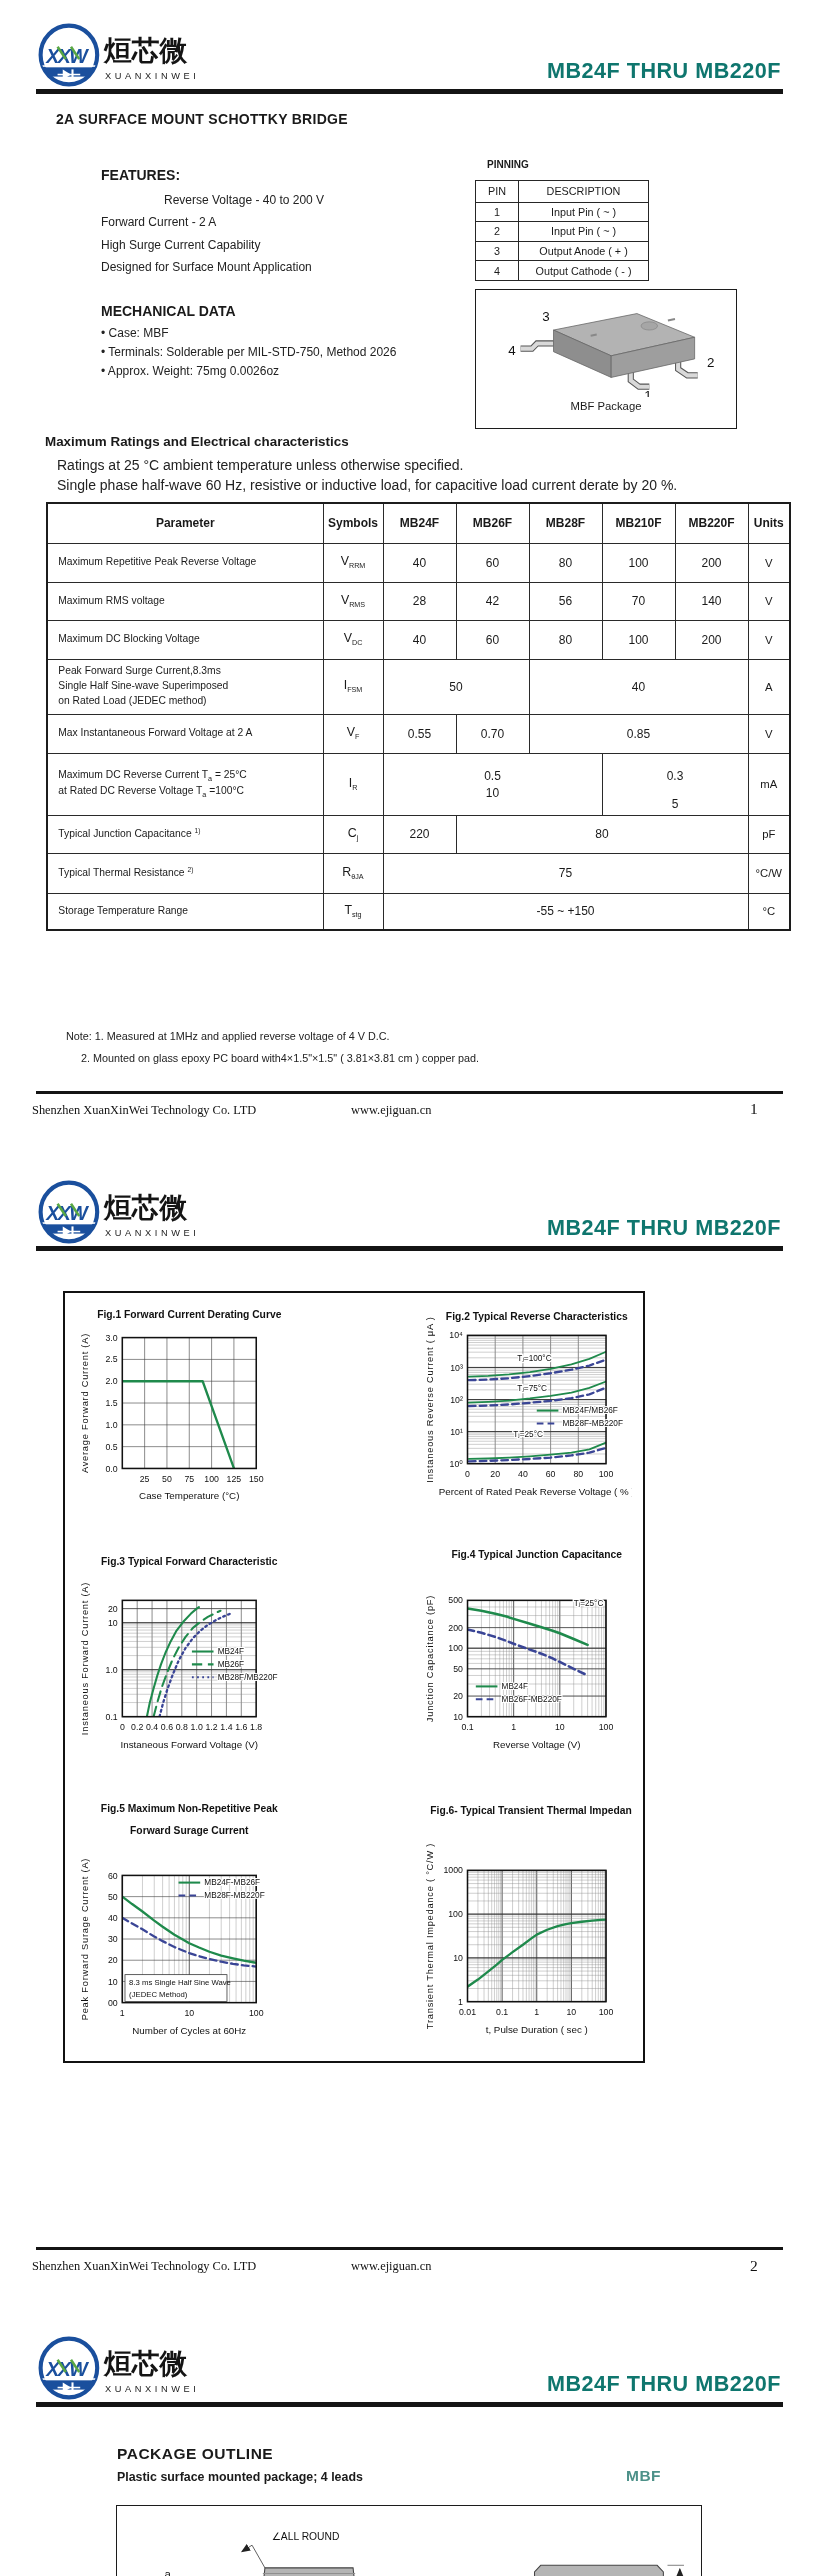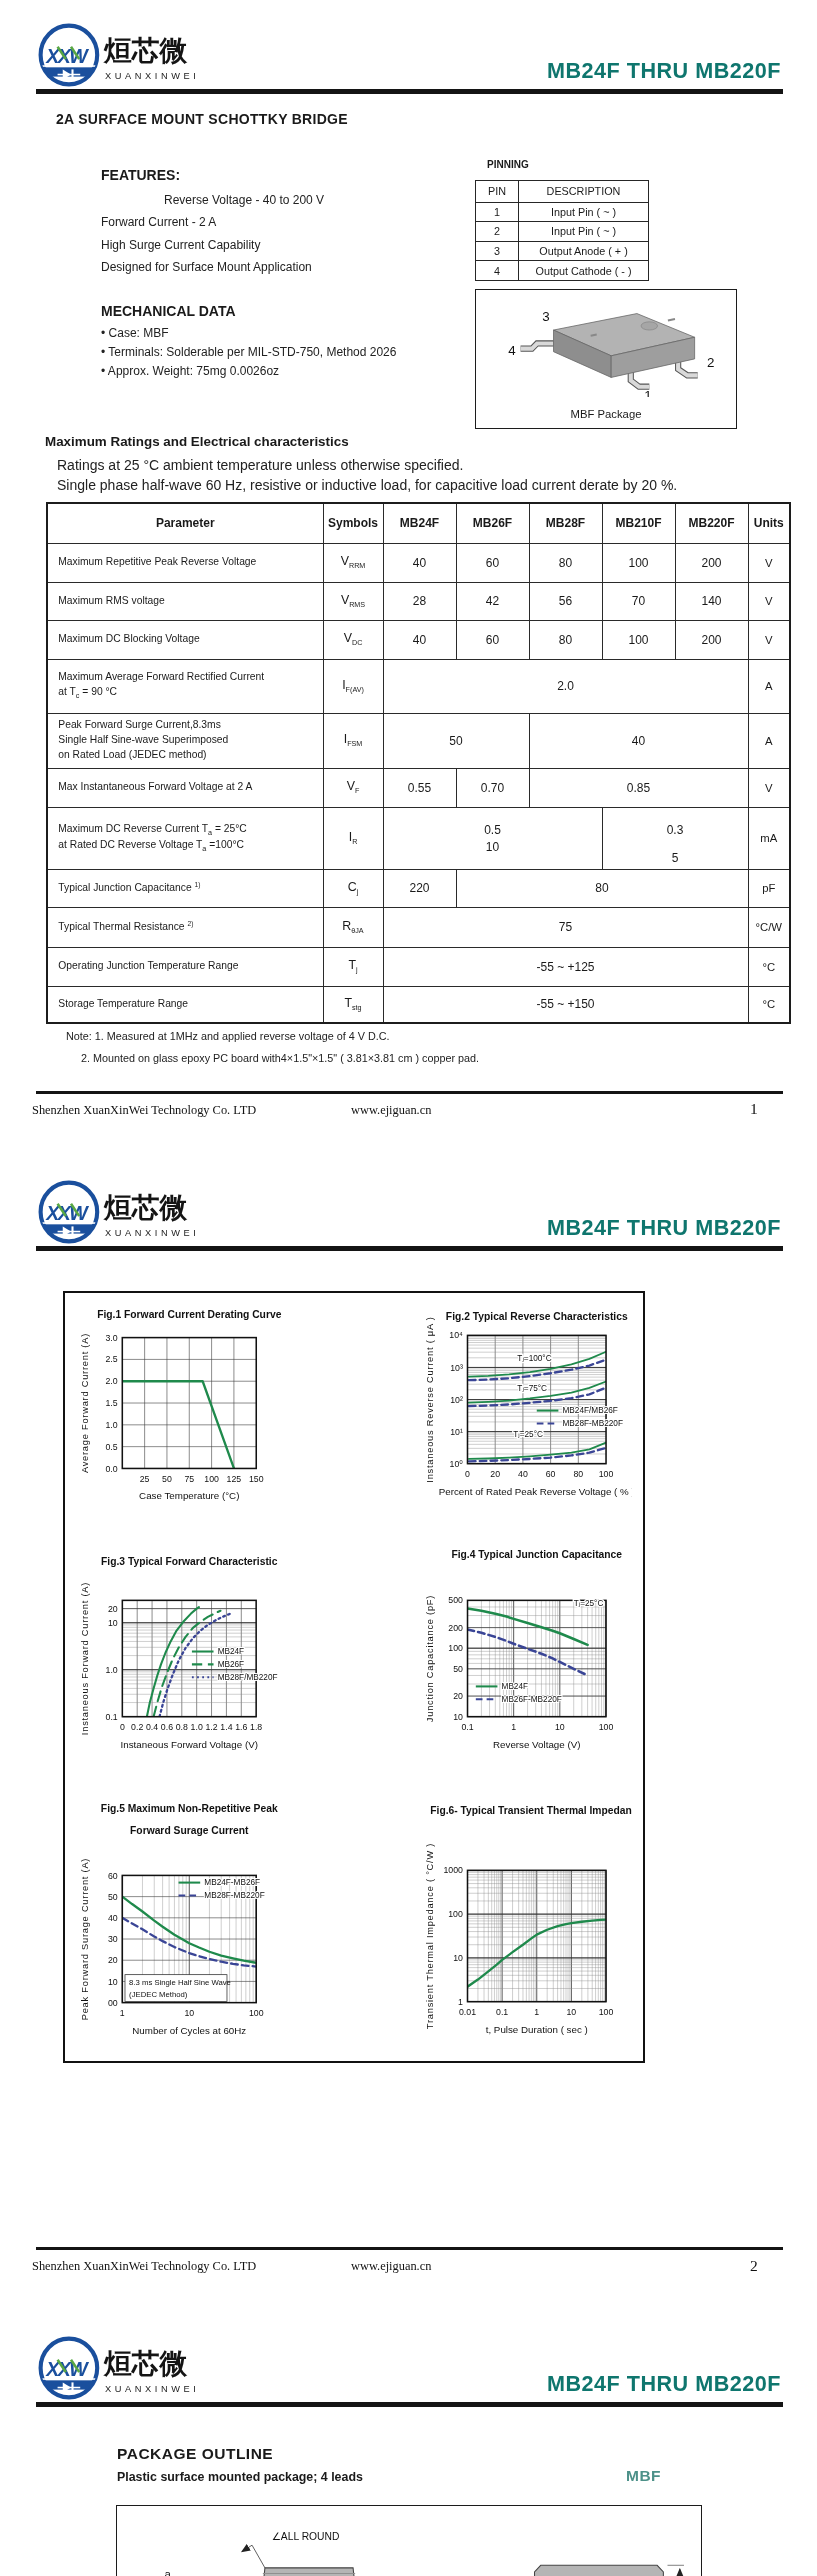--- a/index.html
+++ b/index.html
@@ -175,21 +175,21 @@
       <polygon points="150,70 262,120 262,162 150,112" fill="#8e8e8e" stroke="#666" stroke-width="1.5"></polygon>
       <polygon points="262,120 424,84 424,126 262,162" fill="#9e9e9e" stroke="#666" stroke-width="1.5"></polygon>
       <ellipse cx="336" cy="62" rx="16" ry="8" fill="#a6a6a6" stroke="#777"></ellipse>
       <rect x="372" y="48" width="14" height="4" fill="#888" transform="rotate(-12 379 50)"></rect>
       <rect x="222" y="78" width="12" height="4" fill="#888" transform="rotate(-12 228 80)"></rect>
       <text x="128" y="52" font-size="26" fill="#111">3</text>
       <text x="62" y="118" font-size="26" fill="#111">4</text>
       <text x="448" y="142" font-size="26" fill="#111">2</text>
       <text x="326" y="205" font-size="26" fill="#111">1</text>
     </svg>
-    <div style="position:absolute;left:0;width:100%;top:118px;text-align:center;font-size:11.3px;">MBF Package</div>
+    <div style="position:absolute;left:0;width:100%;top:110px;text-align:center;font-size:11.3px;">MBF Package</div>
   </div>
 
   <div class="abs sec-head" style="left:45px;top:434px;">Maximum Ratings and Electrical characteristics</div>
   <div class="abs cond" style="left:45px;top:457px;">Ratings at 25 °C ambient temperature unless otherwise specified.</div>
   <div class="abs cond" style="left:45px;top:477px;">Single phase half-wave 60 Hz, resistive or inductive load, for capacitive load current derate by 20 %.</div>
 
   <table class="rt abs" id="ratings-table" style="left:46px;top:502px;width:742px;">
       <colgroup>
         <col style="width:276px">
         <col style="width:60px">
@@ -240,29 +240,20 @@
             <div>Maximum DC Blocking Voltage</div>
           </td>
           <td class="sym">V<sub>DC</sub></td>
           <td class="val">40</td>
           <td class="val">60</td>
           <td class="val">80</td>
           <td class="val">100</td>
           <td class="val">200</td>
           <td class="unit">V</td>
         </tr>
-        <tr style="height:54px">
-          <td class="param">
-            <div>Maximum Average Forward Rectified Current</div>
-            <div>at T<sub>c</sub> = 90 °C</div>
-          </td>
-          <td class="sym">I<sub>F(AV)</sub></td>
-          <td class="val" colspan="5">2.0</td>
-          <td class="unit">A</td>
-        </tr>
         <tr style="height:55px">
           <td class="param">
             <div>Peak Forward Surge Current,8.3ms</div>
             <div>Single Half Sine-wave Superimposed</div>
             <div>on Rated Load (JEDEC method)</div>
           </td>
           <td class="sym">I<sub>FSM</sub></td>
           <td class="val" colspan="2">50</td>
           <td class="val" colspan="3">40</td>
           <td class="unit">A</td>
@@ -302,28 +293,20 @@
           <td class="val" colspan="4">80</td>
           <td class="unit">pF</td>
         </tr>
         <tr style="height:40px">
           <td class="param">
             <div>Typical Thermal Resistance <sup>2)</sup></div>
           </td>
           <td class="sym">R<sub>θJA</sub></td>
           <td class="val" colspan="5">75</td>
           <td class="unit">°C/W</td>
-        </tr>
-        <tr style="height:39px">
-          <td class="param">
-            <div>Operating Junction Temperature Range</div>
-          </td>
-          <td class="sym">T<sub>j</sub></td>
-          <td class="val" colspan="5">-55 ~ +125</td>
-          <td class="unit">°C</td>
         </tr>
         <tr style="height:37px">
           <td class="param">
             <div>Storage Temperature Range</div>
           </td>
           <td class="sym">T<sub>stg</sub></td>
           <td class="val" colspan="5">-55 ~ +150</td>
           <td class="unit">°C</td>
         </tr>
       </tbody>

